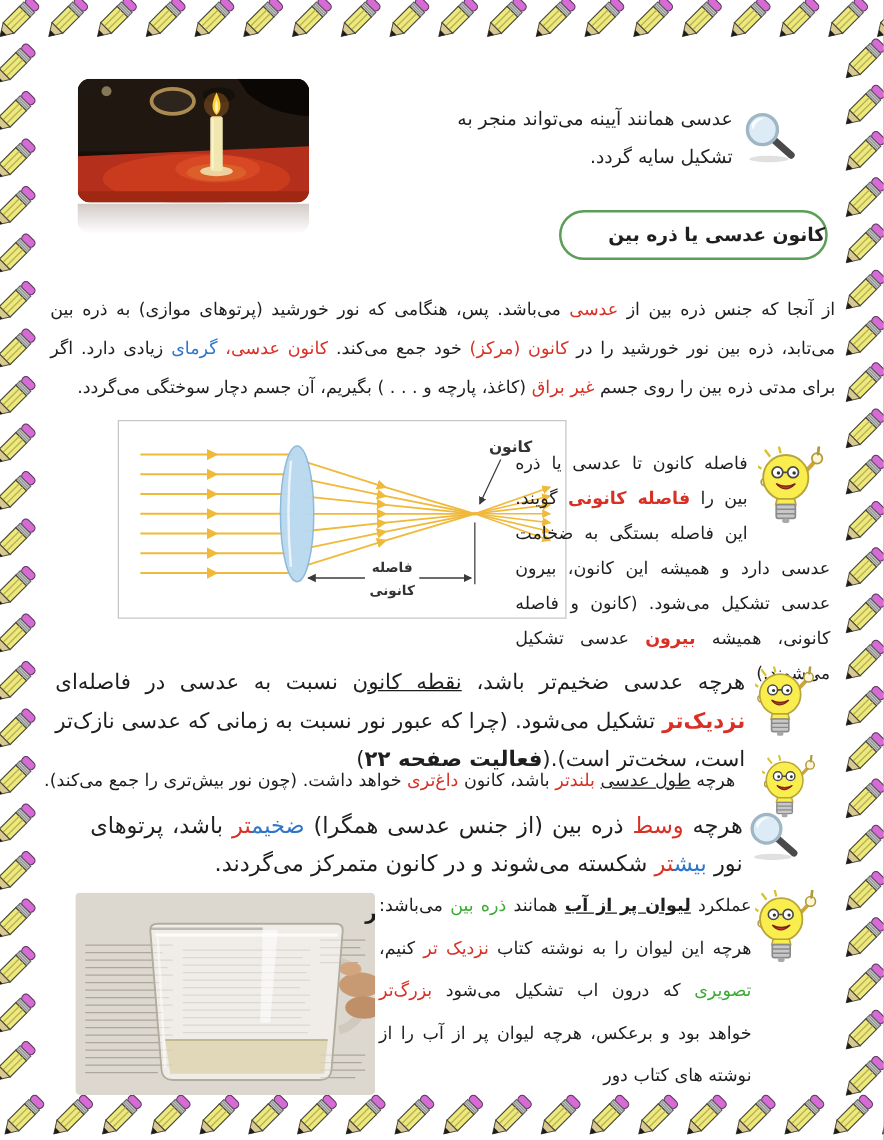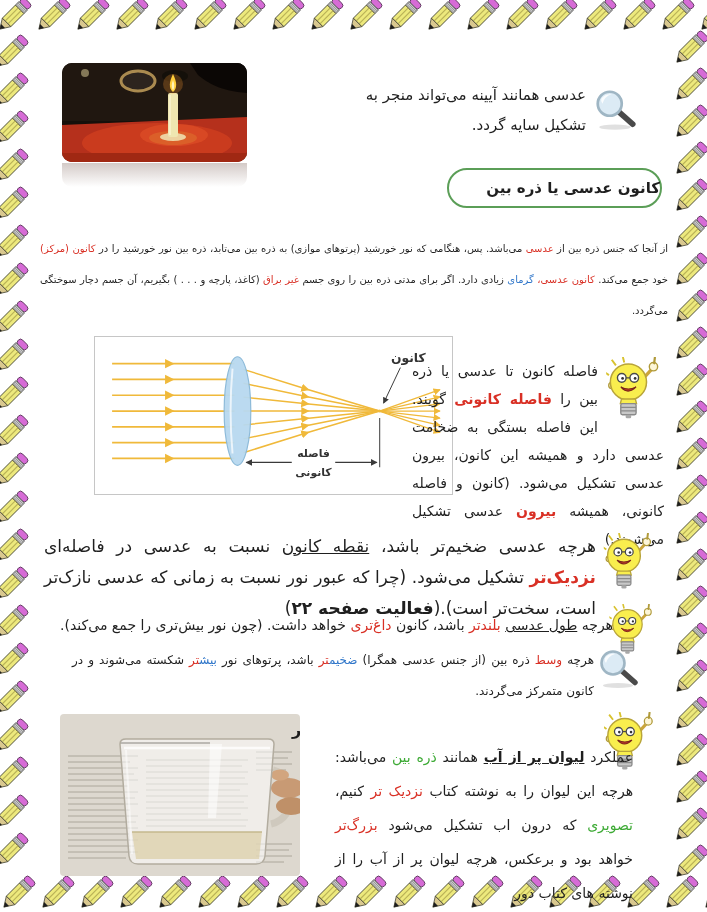--- a/index.html
+++ b/index.html
@@ -18,37 +18,37 @@
   .candle-reflection{left:62px;top:163px;width:185px;height:24px;border-radius:0 0 10px 10px;
     background:linear-gradient(180deg,rgba(110,80,70,.30),rgba(255,255,255,0));}
 
   .icon-note-1{left:592px;top:88px;width:48px;height:44px;}
   .intro-text{left:322px;top:80px;width:264px;font-size:15px;line-height:30px;text-align:right;}
 
   .heading-pill{left:447px;top:168px;width:211px;height:36px;border:2px solid var(--heading_border);
     border-radius:20px;display:flex;align-items:center;justify-content:flex-start;
     font-weight:bold;font-size:15px;background:#fff;}
 
-  .para{left:40px;top:233px;width:628px;font-size:10px;line-height:31px;text-align:justify;}
+  .para{left:40px;top:233px;width:628px;font-size:14px;line-height:31px;text-align:justify;}
 
   .diagram-box{left:50px;top:336px;width:357px;height:157px;border:1px solid #c6c6c6;background:#fff;margin-left:44px;}
   .diagram-box svg{display:block;}
 
   .focal-text{left:412px;top:357px;width:252px;font-size:14px;line-height:28px;text-align:justify;}
   .bulb-float{float:right;width:60px;height:64px;margin-left:6px;margin-bottom:2px;}
 
   .tip-a{left:44px;top:531px;width:552px;font-size:17px;line-height:31px;text-align:justify;}
   .bulb-a{left:602px;top:533px;width:54px;height:58px;}
-  .tip-b{left:53px;top:610px;width:560px;font-size:14px;line-height:30px;text-align:right;}
+  .tip-b{left:28px;top:610px;width:560px;font-size:14px;line-height:30px;text-align:right;}
   .bulb-b{left:608px;top:604px;width:48px;height:52px;}
-  .tip-c{left:72px;top:645px;width:522px;font-size:12px;line-height:31px;text-align:justify;}
+  .tip-c{left:72px;top:645px;width:522px;font-size:18px;line-height:31px;text-align:justify;}
   .icon-note-2{left:596px;top:648px;width:46px;height:42px;}
 
   .glass-img{left:60px;top:714px;width:240px;height:162px;border-radius:4px;overflow:hidden;}
-  .bottom-text{left:303px;top:740px;width:298px;font-size:14px;line-height:34px;text-align:justify;margin-left:32px;}
+  .bottom-text{left:303px;top:708px;width:298px;font-size:14px;line-height:34px;text-align:justify;}
   .bulb-c{left:602px;top:712px;width:56px;height:60px;}
 
   .seg-r{color:var(--red);}
   .seg-b{color:var(--blue);}
   .seg-g{color:var(--green);}
   .seg-rb{color:var(--red);font-weight:bold;}
   .seg-bd{font-weight:bold;}
   .seg-u{text-decoration:underline;}
   .seg-bu{font-weight:bold;text-decoration:underline;}
 

